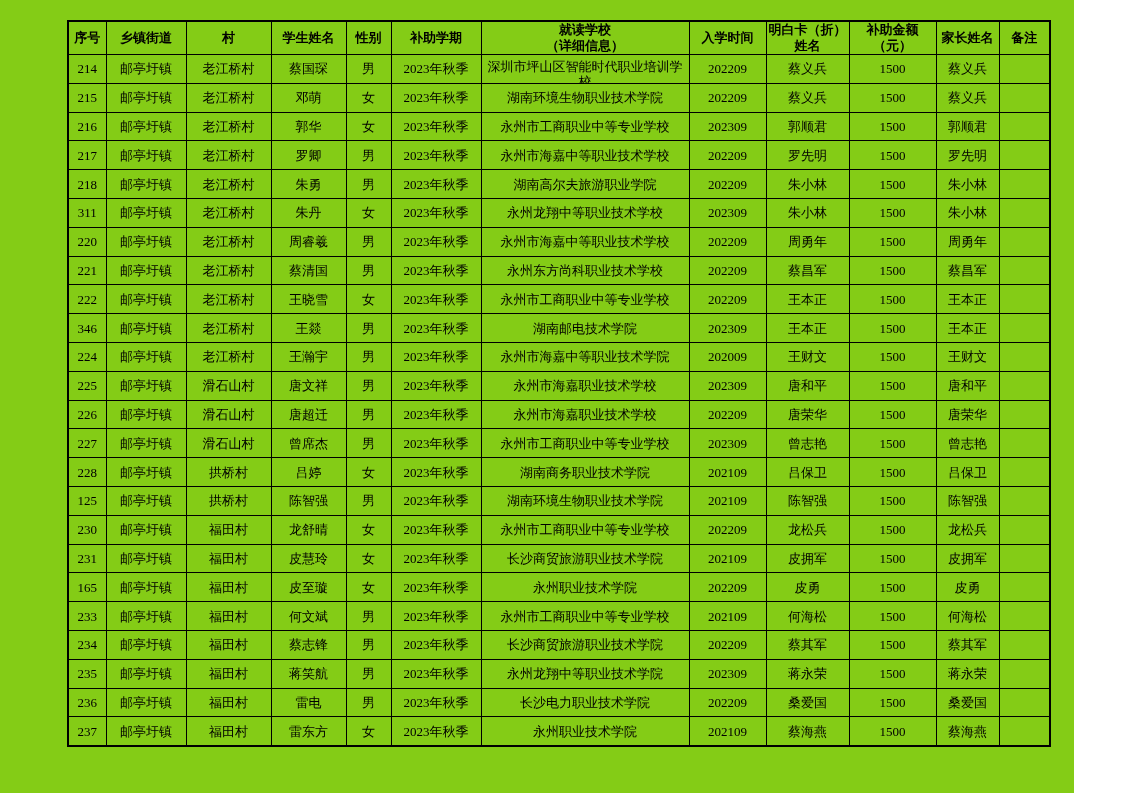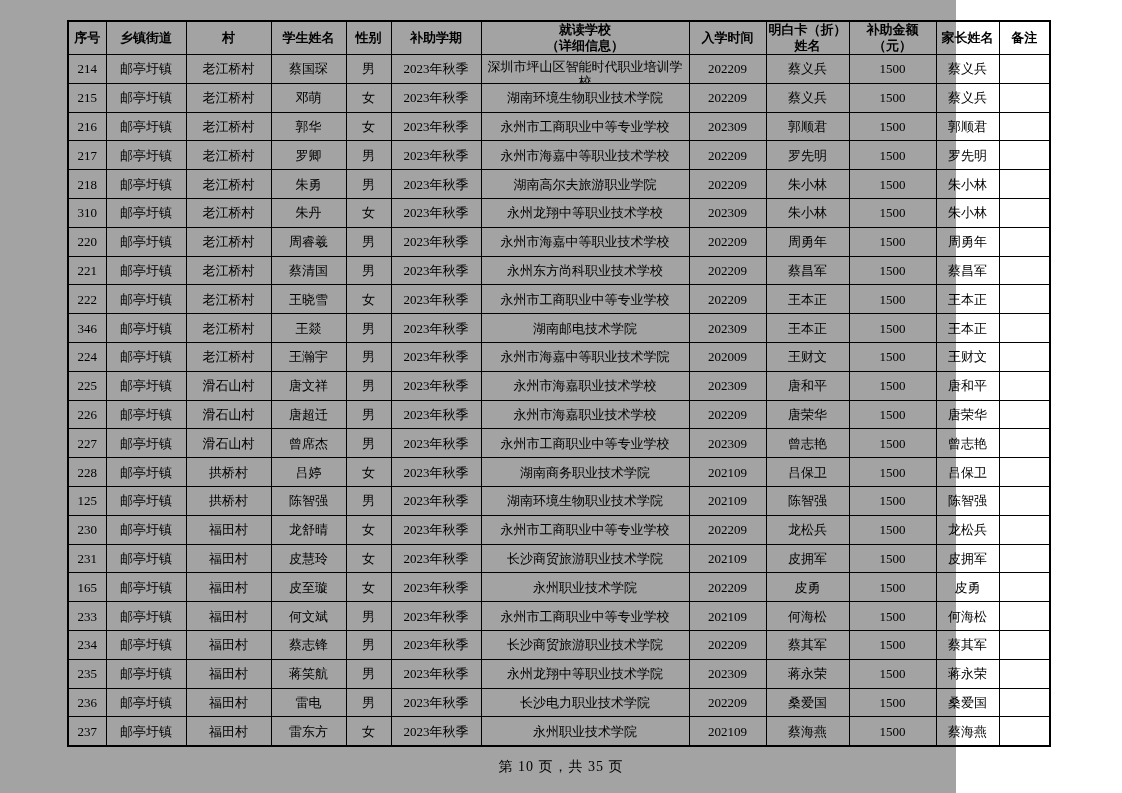--- a/index.html
+++ b/index.html
@@ -5,22 +5,22 @@
   * { margin: 0; padding: 0; box-sizing: border-box; }
   html, body {
     width: 1122px; height: 793px;
     background: #ffffff;
     font-family: "Liberation Serif", "DejaVu Serif", serif;
     color: #000000;
     overflow: hidden;
   }
   .page {
     position: relative;
-    width: 956px; height: 793px;
-    background: #a3a3a3;
+    width: 1074px; height: 793px;
+    background: #84cc16;
   }
   table.grid {
     position: absolute;
     left: 67px; top: 20px;
     width: 982px;
     border-collapse: collapse;
     table-layout: fixed;
   }
   table.grid, table.grid th, table.grid td {
     border: 1px solid #000000;
@@ -289,21 +289,21 @@
           </td>
           <td>
             <div class="cell">朱小林</div>
           </td>
           <td>
             <div class="cell"></div>
           </td>
         </tr>
         <tr>
           <td>
-            <div class="cell">310</div>
+            <div class="cell">311</div>
           </td>
           <td>
             <div class="cell">邮亭圩镇</div>
           </td>
           <td>
             <div class="cell">老江桥村</div>
           </td>
           <td>
             <div class="cell">朱丹</div>
           </td>
@@ -1012,15 +1012,14 @@
           <td>
             <div class="cell">蔡海燕</div>
           </td>
           <td>
             <div class="cell"></div>
           </td>
         </tr>
       </tbody>
   </table>
 
-  <div class="footer">第 10 页，共 35 页</div>
 
 </div>
 
 </body></html>

